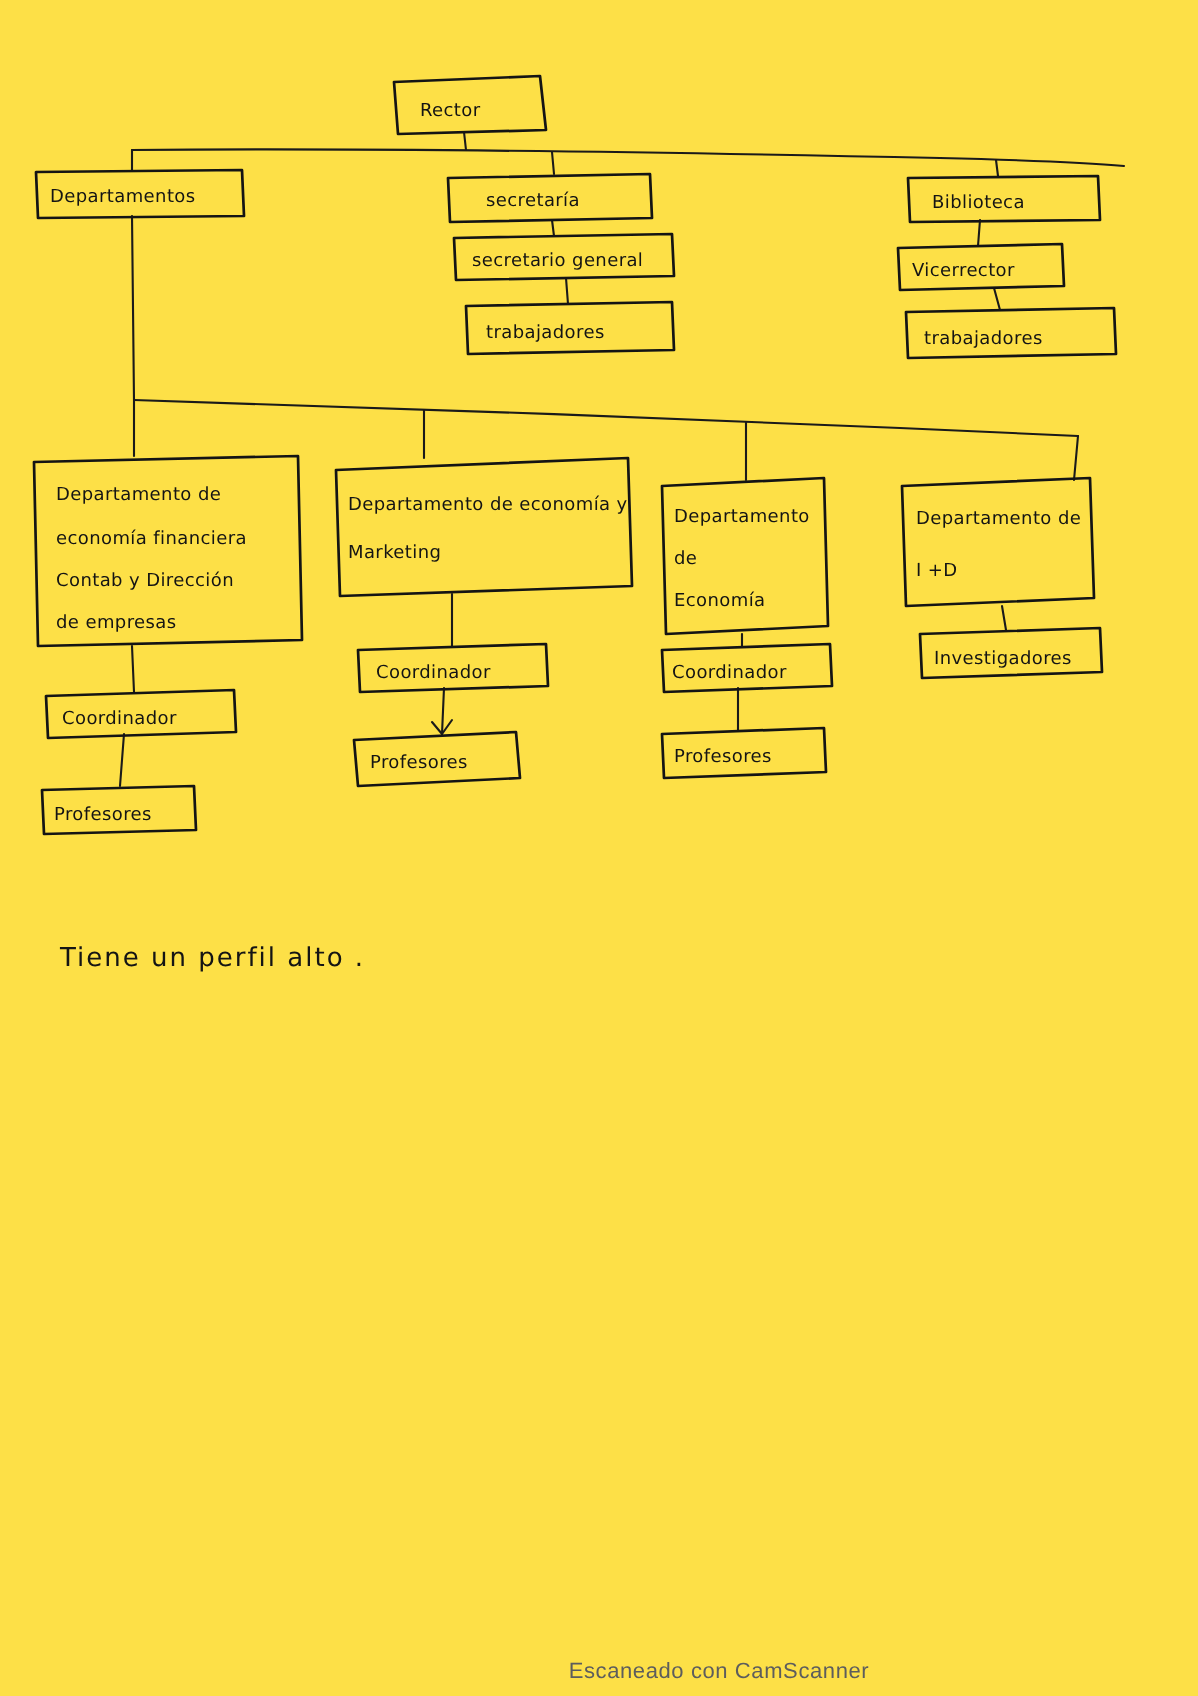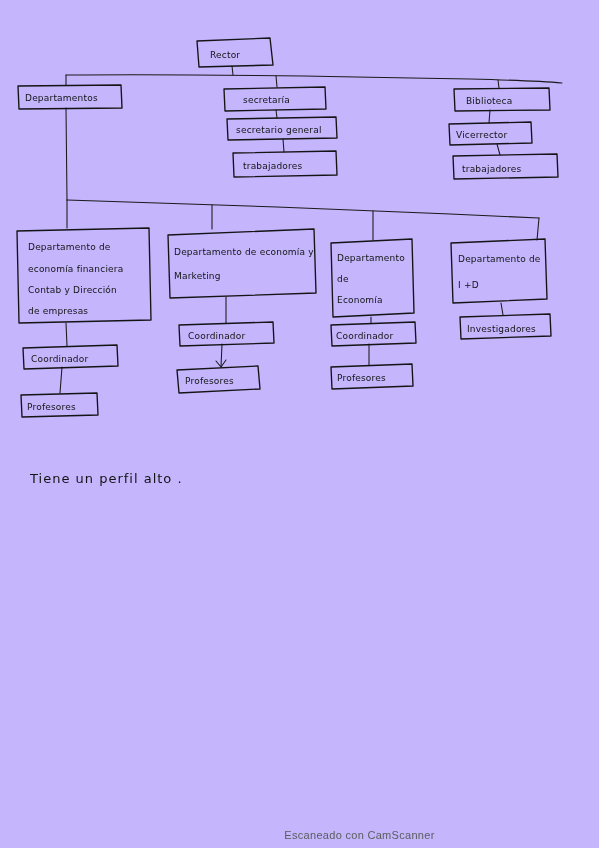--- a/index.html
+++ b/index.html
@@ -11,21 +11,21 @@
   body {
     width: 599px;
     height: 848px;
     position: relative;
     overflow: hidden;
     font-family: "DejaVu Sans", sans-serif;
   }
   #page {
     position: absolute;
     inset: 0;
-    background: #c4b5fd;
+    background: #fde047;
     text-decoration: underline;
   }
   
   #chart-svg {
     position: absolute;
     left: 0;
     top: 0;
     width: 599px;
     height: 848px;
   }

